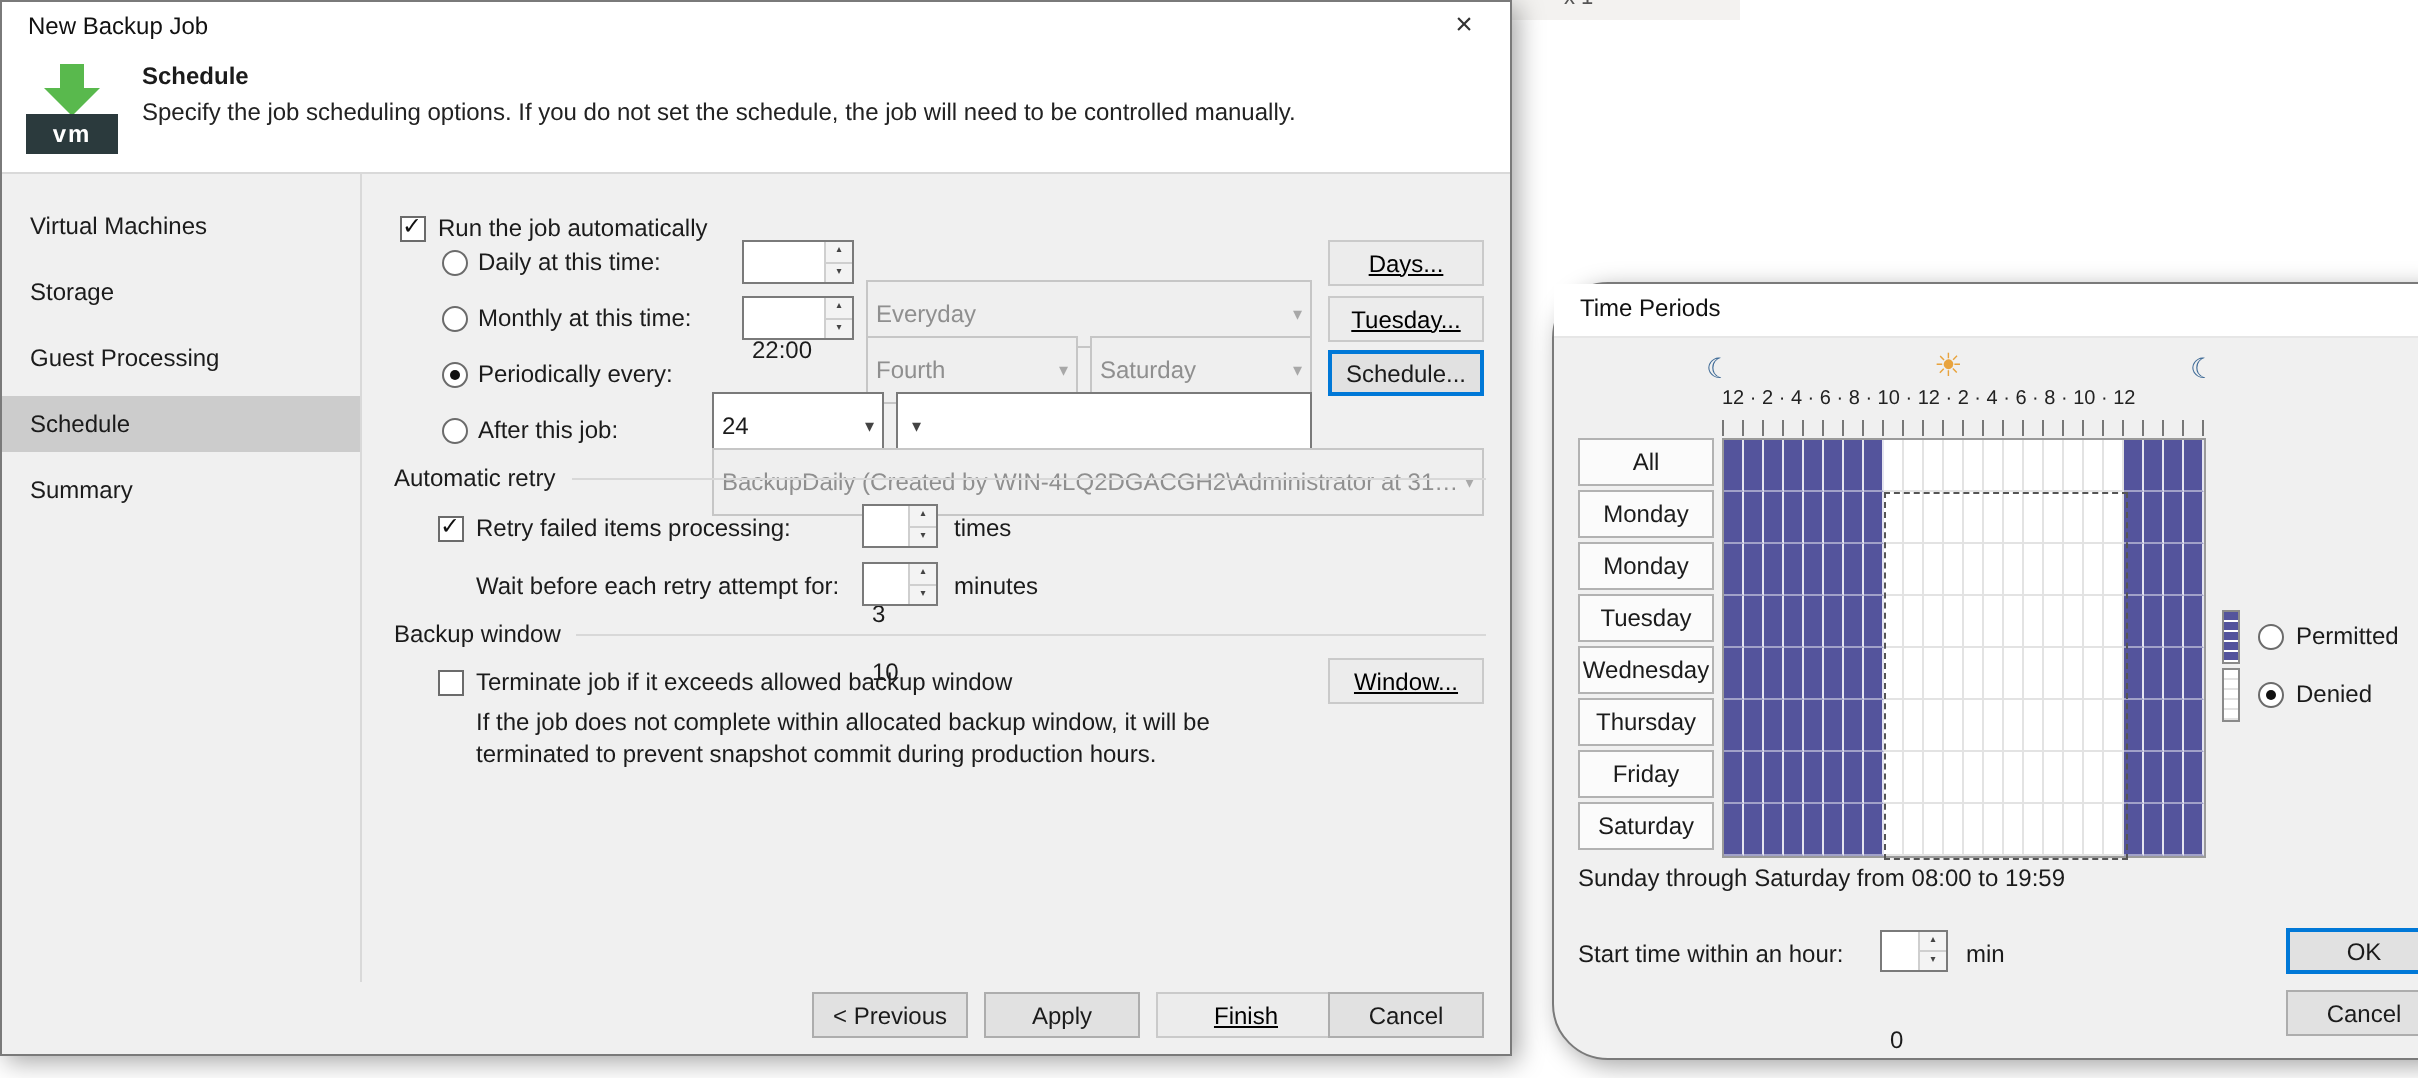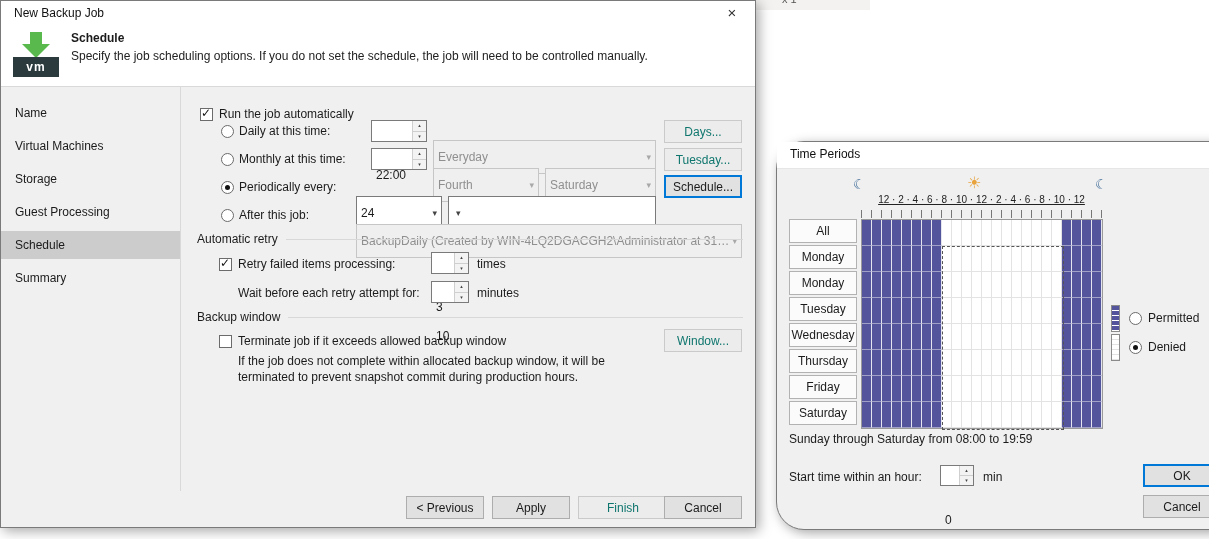--- a/index.html
+++ b/index.html
@@ -16,21 +16,21 @@
          box-shadow:3px 3px 12px rgba(0,0,0,.35); }
   .dlg-title { position:absolute; left:13px; top:5px; font-size:12px; color:#111; }
   .dlg-close { position:absolute; right:12px; top:2px; width:22px; height:20px; font-size:15px; color:#333;
                text-align:center; line-height:20px; }
 
   
   .lbl { position:absolute; font-size:12px; white-space:nowrap; color:#1b1b1b; }
   .btn { position:absolute; height:23px; box-sizing:border-box; display:flex; align-items:center; justify-content:center;
          font-size:12px; background:#e1e1e1; border:1px solid #adadad; }
   .btn.primary { border:2px solid #0078d7; }
-  .btn.disabled { background:#ececec; border-color:#cacaca; color:#0f766e; }
+  .btn.disabled { background:#ececec; border-color:#cacaca; color:#000000;text-decoration:underline; }
   .combo { position:absolute; height:32px; box-sizing:border-box; display:flex; align-items:center;
            background:#fff; border:1px solid #7a7a7a; font-size:12px; padding:16px 4px; overflow:hidden;margin-top:20px; }
   .combo-val { flex:1; white-space:nowrap; overflow:hidden; text-overflow:ellipsis; }
   .combo-arrow { font-size:9px; color:#444; margin-left:3px; }
   .combo.disabled { background:#efefef; border-color:#c6c6c6; color:#8f8f8f; }
   .combo.disabled .combo-arrow { color:#a8a8a8; }
   .spinbox { position:absolute; height:22px; box-sizing:border-box; background:#fff; border:1px solid #7a7a7a; display:flex; }
   .spin-val { flex:1; font-size:12px; padding:3px 0 0 4px; white-space:nowrap;margin-top:44px; }
   .spin-btns { width:13px; display:flex; flex-direction:column; border-left:1px solid #cfcfcf; }
   .sb { flex:1; font-size:5px; line-height:1; display:flex; align-items:center; justify-content:center; color:#444; background:#f3f3f3; }
@@ -57,21 +57,21 @@
   .sb-item { height:28px; line-height:28px; padding-left:14px; margin-top:5px; font-size:12px; }
   .sb-item:first-child { margin-top:12px; }
   .sb-item.sel { background:#cccccc; }
 
   
   #dlg-tp { left:776px; top:141px; width:462px; height:389px;border-radius:28px; }
   .tp-head { position:absolute; left:0; top:0; right:0; height:26px; background:#fff; border-bottom:1px solid #e6e6e6; }
   .sky-icon { position:absolute; font-size:14px; }
   .sky-icon.moon { color:#3f6b97; }
   .sky-icon.sun { color:#e8a33d; font-size:16px; }
-  #tp-hours { position:absolute; left:84px; top:52px; width:241px; text-align:center; font-size:10px; color:#222; white-space:nowrap;text-decoration:underline; }
+  #tp-hours { position:absolute; left:84px; top:52px; width:241px; font-size:10px; color:#222; white-space:nowrap; }
   #tp-ticks { position:absolute; left:84px; top:68px; width:241px; height:8px;
               background:repeating-linear-gradient(to right,#777 0 1px,transparent 1px 10px); }
   #tp-days { position:absolute; left:12px; top:77px; width:68px; }
   .day-btn { height:24px; margin-bottom:2px; background:#fbfbfb; border:1px solid #b2b2b2; box-sizing:border-box;
              display:flex; align-items:center; justify-content:center; font-size:12px; }
   #tp-grid { position:absolute; left:84px; top:77px; width:240px; height:208px; border:1px solid #9a9a9a;
              display:grid; grid-template-columns:repeat(24,10px); grid-template-rows:repeat(8,26px); background:#fff; }
   .cell { box-sizing:border-box; }
   .cell.perm { background:var(--perm,#54549c); border-right:1px solid rgba(255,255,255,.85); border-bottom:1px solid rgba(255,255,255,.45); }
   .cell.denied { background:var(--denied,#ffffff); border-right:1px solid #e3e3e3; border-bottom:1px solid #e3e3e3; }
@@ -101,21 +101,20 @@
 
     <div class="veeam-logo">
       <div class="logo-stem"></div>
       <div class="logo-head"></div>
       <div class="logo-box">vm</div>
     </div>
     <div class="step-title">Schedule</div>
     <div class="step-desc">Specify the job scheduling options. If you do not set the schedule, the job will need to be controlled manually.</div>
 
     <div id="bj-sidebar">
-        <div class="sb-item">Name</div>
         <div class="sb-item">Virtual Machines</div>
         <div class="sb-item">Storage</div>
         <div class="sb-item">Guest Processing</div>
         <div class="sb-item sel">Schedule</div>
         <div class="sb-item">Summary</div>
       </div>
 
     <span class="checkbox checked" style="left:199px;top:107px"></span>
     <span class="lbl" style="left:218px;top:106px">Run the job automatically</span>
 

